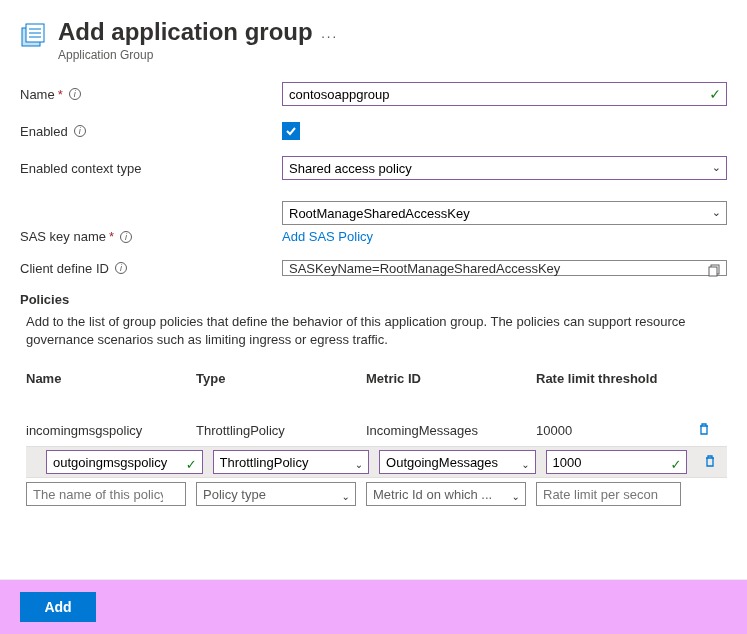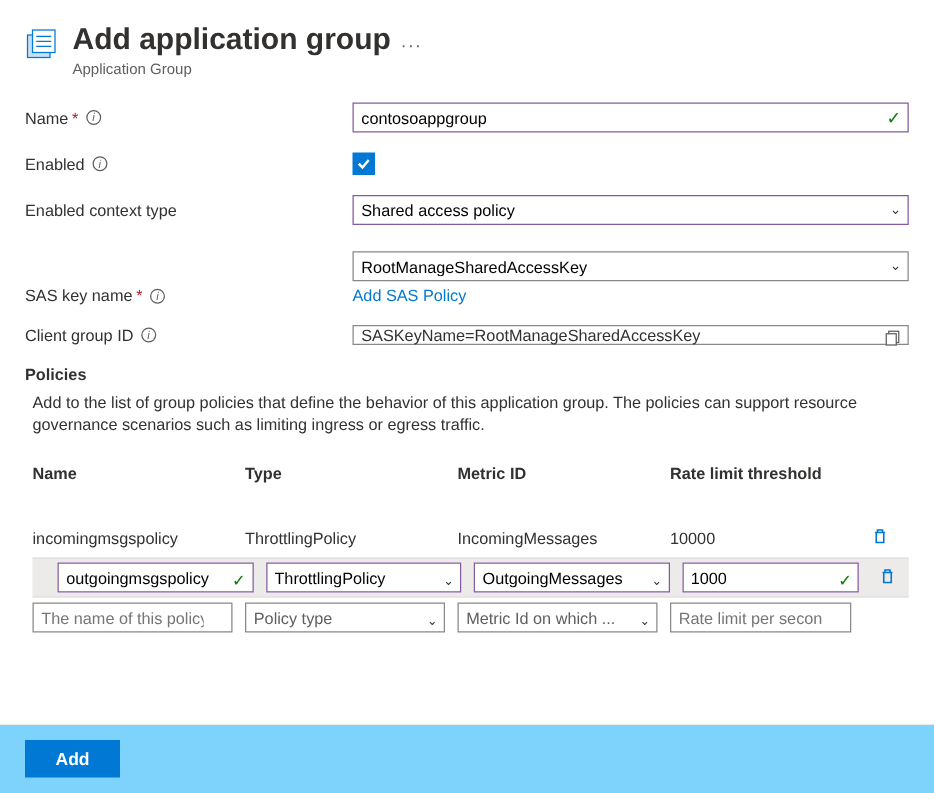--- a/index.html
+++ b/index.html
@@ -69,21 +69,21 @@
     appearance:none; -webkit-appearance:none; padding-right:22px;
   }
   .pinput.validated, .pselect.validated { border-color:#845aa0;}
   .pinput.placeholder, .pselect.placeholder { color:#605e5c; }
   .mini-chev {
     position:absolute; right:16px; top:9px; font-size:10px; color:#323130; pointer-events:none;
   }
   .mini-check {
     position:absolute; right:16px; top:7px; font-size:13px; color:#107c10; pointer-events:none;
   }
-  .footer { position: fixed; bottom: 0; left:0; width:747px; padding:12px 20px; background:#7dd3fc; border-top:1px solid #edebe9;}
+  .footer { position: fixed; bottom: 0; left:0; width:747px; padding:12px 20px; background:#f0abfc; border-top:1px solid #edebe9;}
   .btn-add {
     background:#0078d4; color:#fff; border:none; height:30px; width:76px;
     font-size:14px; font-weight:600; cursor:pointer;
   }
 </style>
 </head>
 <body>
 
 <div class="header">
   <div class="header-icon">
@@ -150,21 +150,21 @@
     <select class="select">
       <option>RootManageSharedAccessKey</option>
     </select>
     <span class="chev-right">⌄</span>
     <a class="link">Add SAS Policy</a>
   </div>
 </div>
 
 <div class="form-row">
   <div class="form-label">
-    <span>Client group ID</span>
+    <span>Client define ID</span>
     <span class="info-icon">i</span>
   </div>
   <div class="form-control">
     <div class="readonly">
       <span>SASKeyName=RootManageSharedAccessKey</span>
     </div>
     <span class="copy-right">
       <svg width="13" height="13" viewBox="0 0 13 13">
           <rect x="3" y="1" width="8" height="9" fill="none" stroke="#605e5c"></rect>
           <rect x="1" y="3" width="8" height="9" fill="#fff" stroke="#605e5c"></rect>

